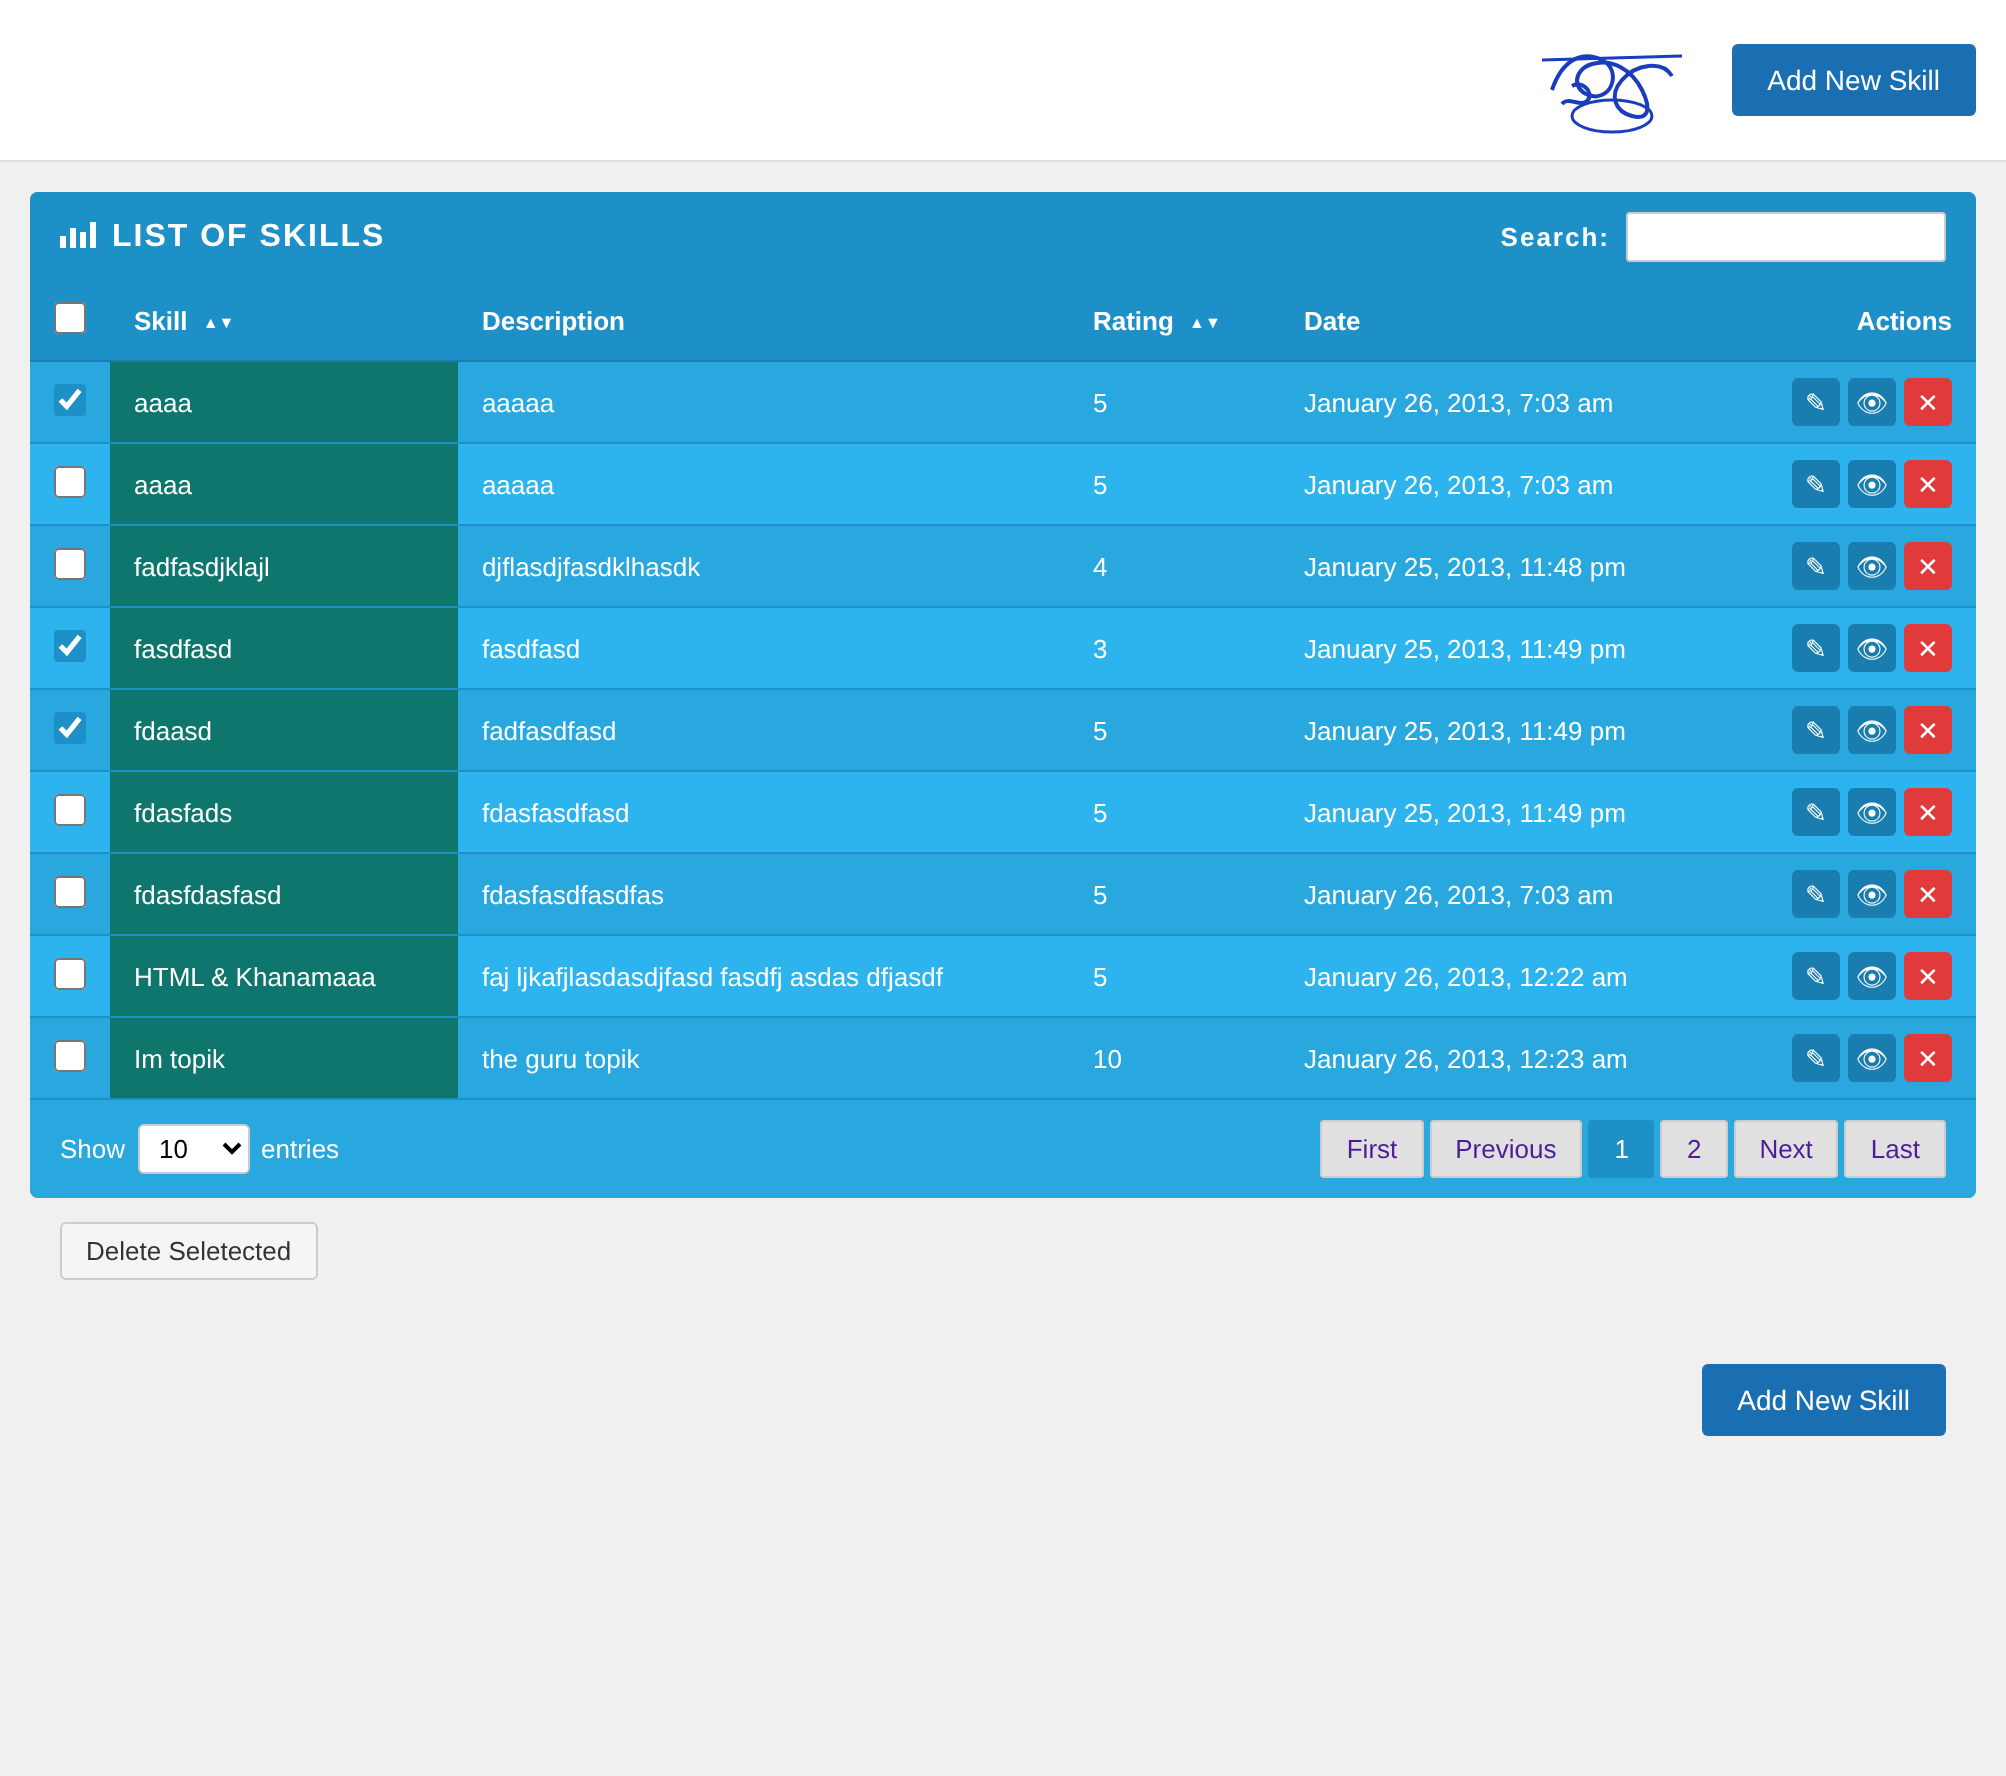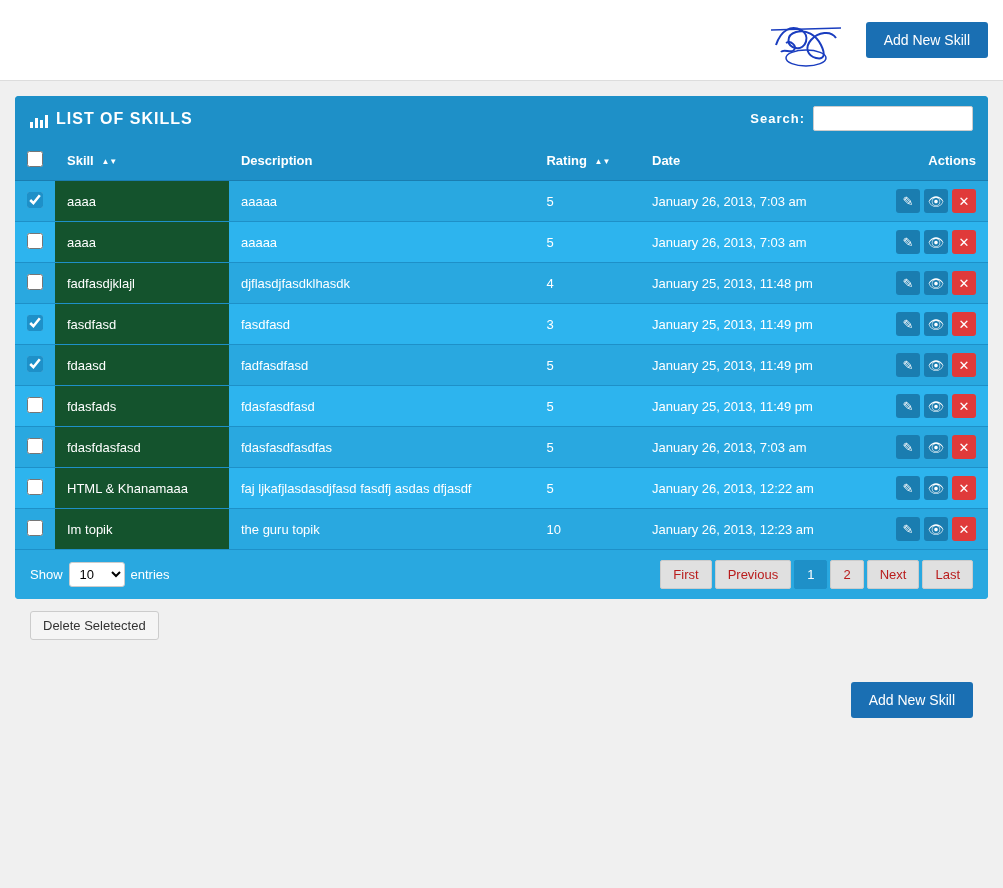--- a/index.html
+++ b/index.html
@@ -51,21 +51,21 @@
       justify-content: space-between;
       align-items: center;
       color: #fff;
       font-size: 16px;
       font-weight: bold;
       letter-spacing: 1px;
     }
 
     .panel-header-left {
       display: flex;
-      align-items: flex-end;
+      align-items: flex-start;
       gap: 8px;
     }
 
     .chart-icon {
       width: 18px;
       height: 14px;
       display: inline-flex;
       align-items: flex-end;
       gap: 2px;
     }
@@ -133,21 +133,21 @@
     }
 
     tbody td {
       padding: 8px 12px;
       color: #fff;
       border-bottom: 1px solid #1e90c8;
       vertical-align: middle;
     }
 
     .skill-cell {
-      background: #14532d;
+      background: #0f766e;
       font-weight: normal;
     }
 
     .checkbox-cell {
       width: 40px;
       text-align: center;
     }
 
     input[type="checkbox"] {
       width: 16px;
@@ -206,21 +206,21 @@
 
     .pagination {
       display: flex;
       gap: 3px;
     }
 
     .page-btn {
       padding: 6px 12px;
       border: 1px solid #ccc;
       background: #e0e0e0;
-      color: #b91c1c;
+      color: #4c1d95;
       cursor: pointer;
       font-size: 13px;
       border-radius: 2px;
     }
 
     .page-btn.active {
       background: #1e90c8;
       color: #fff;
       border-color: #1e90c8;
     }

